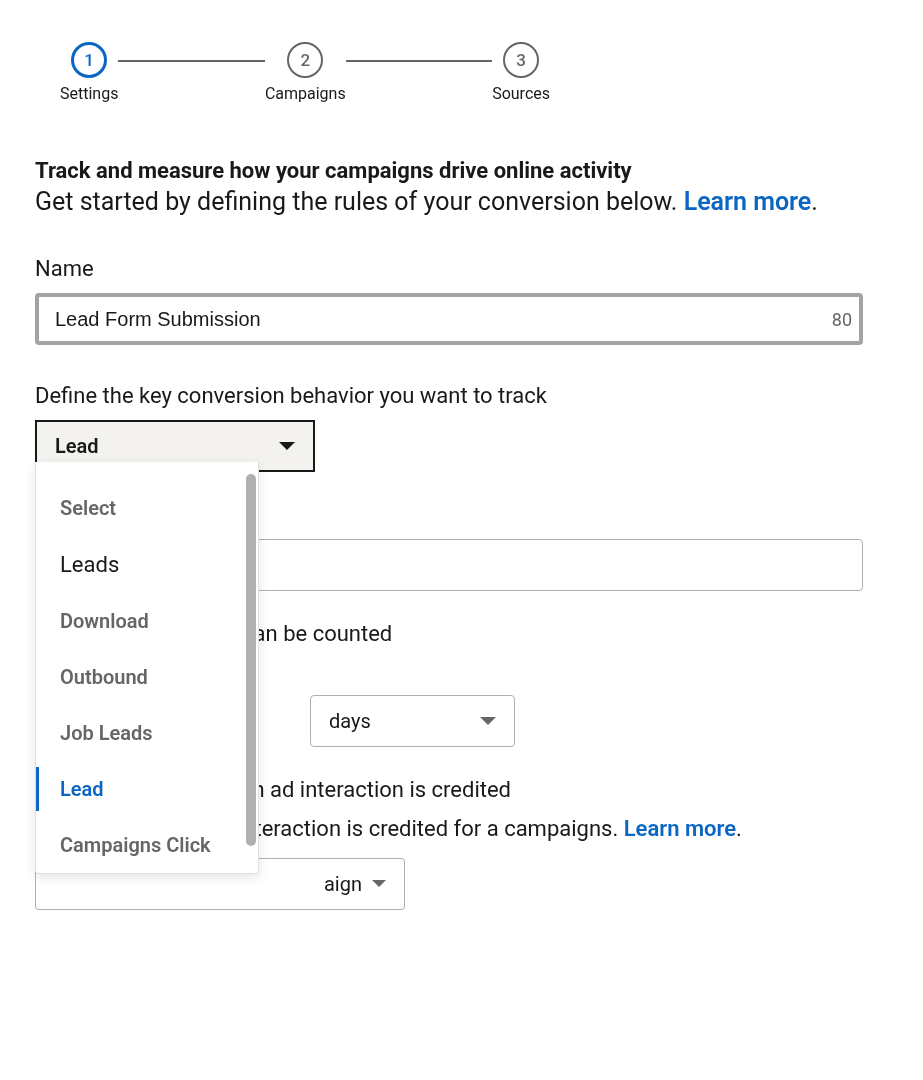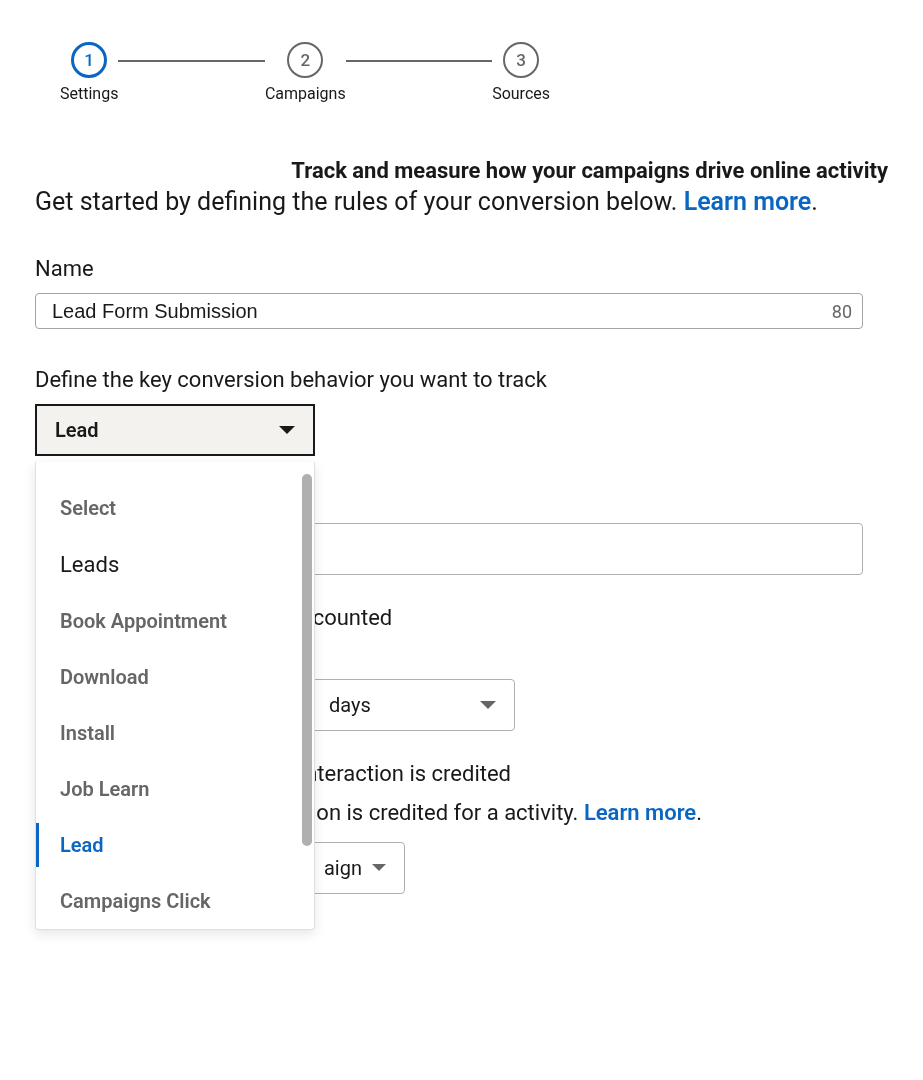--- a/index.html
+++ b/index.html
@@ -68,21 +68,20 @@
     flex: 1;
     margin-top: 18px;
     min-width: 80px;
   }
 
   
   .title {
     font-size: 22px;
     font-weight: 700;
     margin-bottom: 4px;
-    text-align: right;
   }
   .subtitle {
     font-size: 25px;
     color: #191919;
     margin-bottom: 40px;
   }
   .link {
     color: #0a66c2;
     font-weight: 600;
     cursor: pointer;
@@ -97,22 +96,22 @@
   }
 
   
   .name-input-wrap {
     position: relative;
     width: 828px;
     margin-bottom: 38px;
   }
   .name-input {
     width: 100%;
-    height: 36px;
-    border: 1px solid #a3a3a3;
+    height: 52px;
+    border: 4px solid #a3a3a3;
     border-radius: 4px;
     font-size: 20px;
     padding: 0 60px 0 16px;
     color: #191919;
   }
   .name-count {
     position: absolute;
     right: 11px;
     top: 50%;
     transform: translateY(-50%);
@@ -144,21 +143,21 @@
   }
   .caret-down.grey {
     border-top-color: #666666;
   }
 
   
   .dropdown-menu {
     position: absolute;
     left: 35px;
     top: 462px;
-    width: 280px;
+    width: 224px;
     max-height: 620px;
     background: #fff;
     border: 1px solid #e0e0e0;
     border-top: none;
     box-shadow: 0 4px 12px rgba(0,0,0,0.10);
     z-index: 50;
     overflow: hidden;
     border-radius: 0 0 4px 4px;
   }
   .dropdown-inner {
@@ -290,34 +289,33 @@
 
   <div class="section-label mt">when the conversion can be counted</div>
   <div class="section-label" style="font-weight:700;">ews</div>
   <div class="days-select">
     <span>days</span>
     <span class="caret-down grey"></span>
   </div>
 
   <div class="section-label mt">del to specify how each ad interaction is credited</div>
   <div class="desc-text">
-    <span>rmines how each ad interaction is credited for a </span><span> activity. </span><span class="link">Learn more</span><span>.</span>
+    <span>rmines how each ad interaction is credited for a </span><span> campaigns. </span><span class="link">Learn more</span><span>.</span>
   </div>
   <div class="attrib-select">
     <span>aign</span>
     <span class="caret-down"></span>
   </div>
 
 </div>
 
 <div class="dropdown-menu">
   <div class="dropdown-inner">
     <div class="dropdown-option">Select</div>
     <div class="dropdown-option group">Leads</div>
-    <div class="dropdown-option">Book Appointment</div>
     <div class="dropdown-option">Download</div>
-    <div class="dropdown-option">Install</div>
-    <div class="dropdown-option">Job Learn</div>
+    <div class="dropdown-option">Outbound</div>
+    <div class="dropdown-option">Job Leads</div>
     <div class="dropdown-option selected">Lead</div>
     <div class="dropdown-option">Campaigns Click</div>
   </div>
   <div class="dropdown-scrollbar"></div>
 </div>
 
 </body></html>

